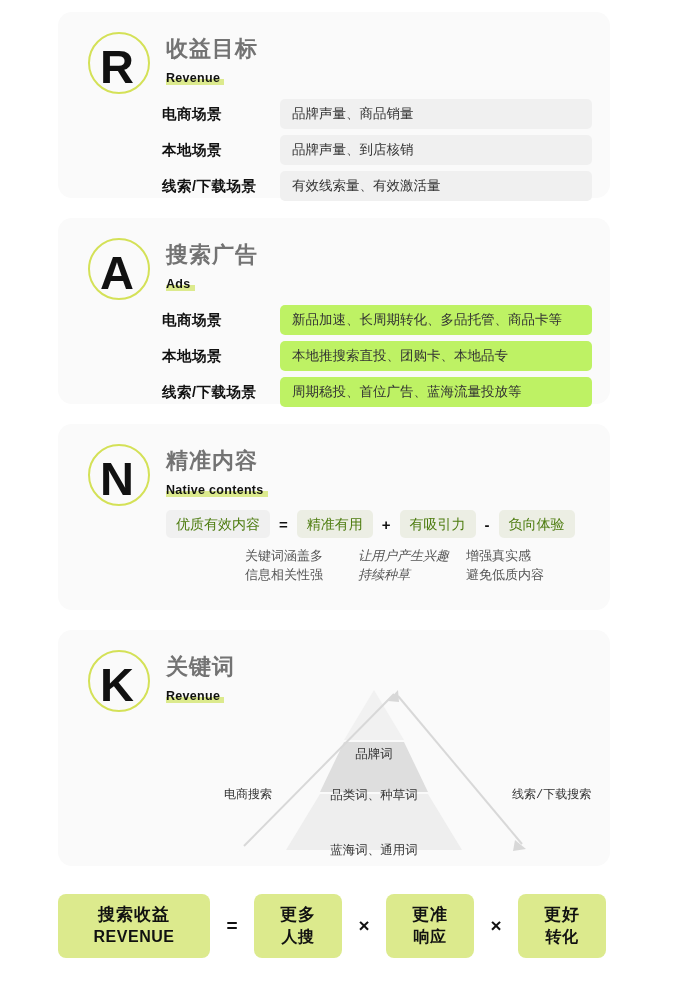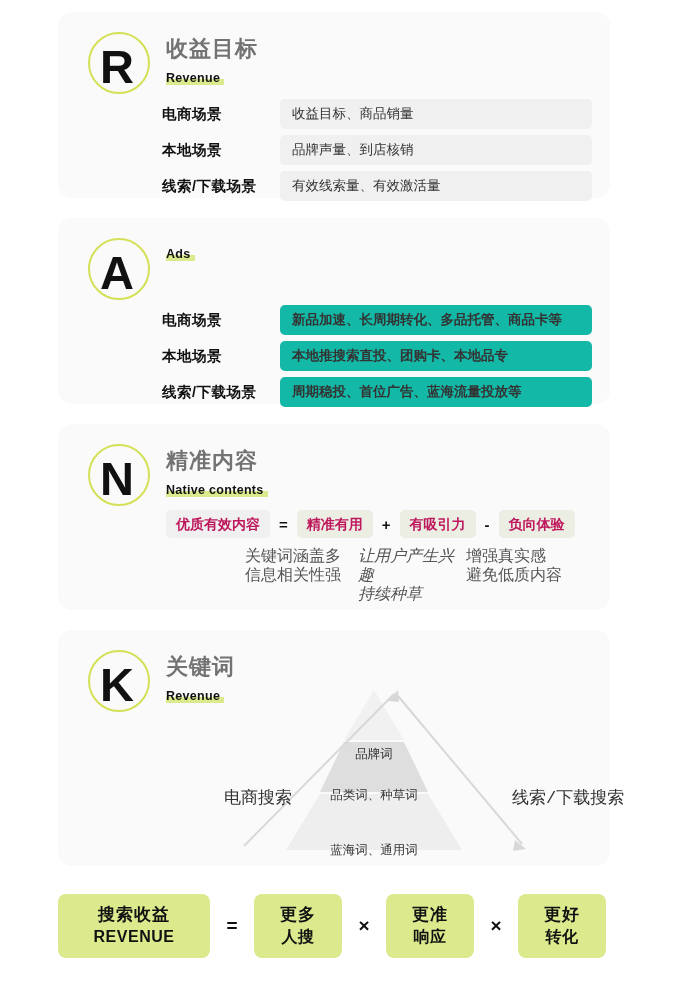--- a/index.html
+++ b/index.html
@@ -118,59 +118,59 @@
     background: #f0f0f0;
     border-radius: 5px;
     height: 30px;
     line-height: 30px;
     padding: 0 12px;
     font-size: 13.5px;
     color: #333;
     white-space: nowrap;
     overflow: hidden;
   }
-  #card-a .rows .val { background: #14b8a6; font-weight: bold; }
+  #card-a .rows .val { background: #bef264; }
 
   
   .formula {
     position: absolute;
     left: 108px;
     top: 86px;
     width: 430px;
     display: flex;
     align-items: center;
     height: 28px;
   }
   .formula .term {
     background: #eceee4;
     border-radius: 5px;
     height: 28px;
     line-height: 28px;
     padding: 0 10px;
     font-size: 14px;
-    font-weight: bold;
-    color: #be185d;
+    font-weight: normal;
+    color: #4d7c0f;
     white-space: nowrap;
   }
   .formula .term.lead { background: #f0f0f0; }
   .formula .op {
     padding: 0 9px;
     font-size: 15px;
     font-weight: bold;
     color: #111;
   }
   .notes {
     position: absolute;
     left: 108px;
     top: 122px;
     width: 460px;
     display: flex;
   }
   .note {
-    font-size: 16px;
+    font-size: 13px;
     color: #555;
     line-height: 19px;
     white-space: nowrap;
   }
   .note.n1 { margin-left: 79px; width: 113px; }
   .note.n2 { width: 108px; font-style: italic; }
   .note.n3 { width: 100px; }
 
   
   .pyramid {
@@ -186,21 +186,21 @@
     text-align: center;
     font-size: 12.5px;
     color: #333;
     white-space: nowrap;
   }
   #pyr-t1 { left: 148px; top: 66px; width: 120px; text-align: center; }
   #pyr-t2 { left: 128px; top: 107px; width: 160px; }
   #pyr-t3 { left: 128px; top: 162px; width: 160px; }
   .side-label {
     position: absolute;
-    font-size: 17px;
+    font-size: 12px;
     color: #333;
     white-space: nowrap;
   }
   #side-left  { left: 58px;  top: 106px; }
   #side-right { left: 346px; top: 106px; font-family: Liberation Mono, monospace; }
 
   
   .bottom {
     position: absolute;
     left: 58px;
@@ -255,39 +255,40 @@
     </div>
     <div class="head">
       <div class="cn">收益目标</div>
       <div class="en-wrap">
         <span class="en">Revenue</span>
       </div>
     </div>
     <div class="rows">
       <div class="row">
         <div class="label">电商场景</div>
-        <div class="val">收益目标、商品销量</div>
+        <div class="val">品牌声量、商品销量</div>
       </div>
       <div class="row">
         <div class="label">本地场景</div>
         <div class="val">品牌声量、到店核销</div>
       </div>
       <div class="row">
         <div class="label">线索/下载场景</div>
         <div class="val">有效线索量、有效激活量</div>
       </div>
     </div>
   </div>
 
   <div class="card" id="card-a">
     <div class="badge">
       <div class="ring"></div>
       <div class="letter">A</div>
     </div>
     <div class="head">
+      <div class="cn">搜索广告</div>
       <div class="en-wrap">
         <span class="en">Ads</span>
       </div>
     </div>
     <div class="rows">
       <div class="row">
         <div class="label">电商场景</div>
         <div class="val">新品加速、长周期转化、多品托管、商品卡等</div>
       </div>
       <div class="row">

